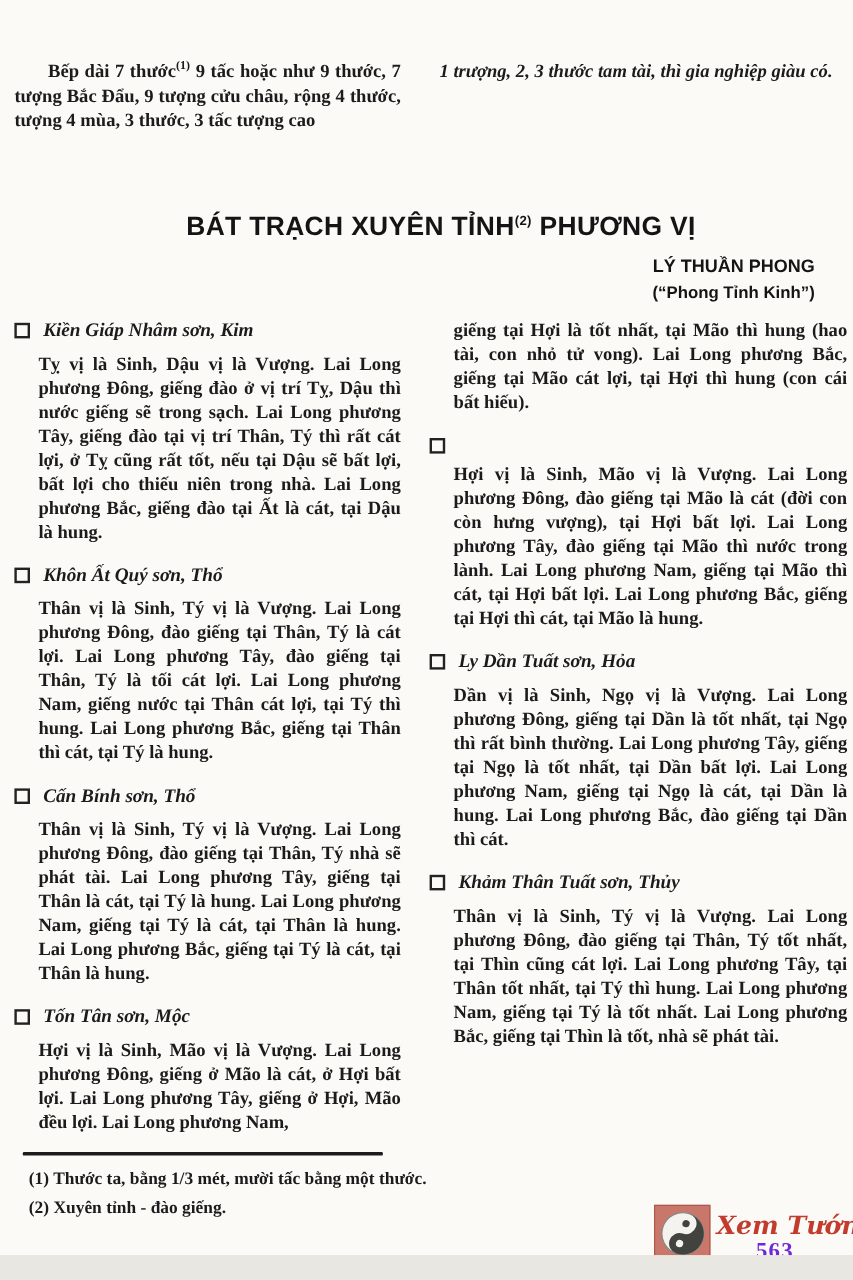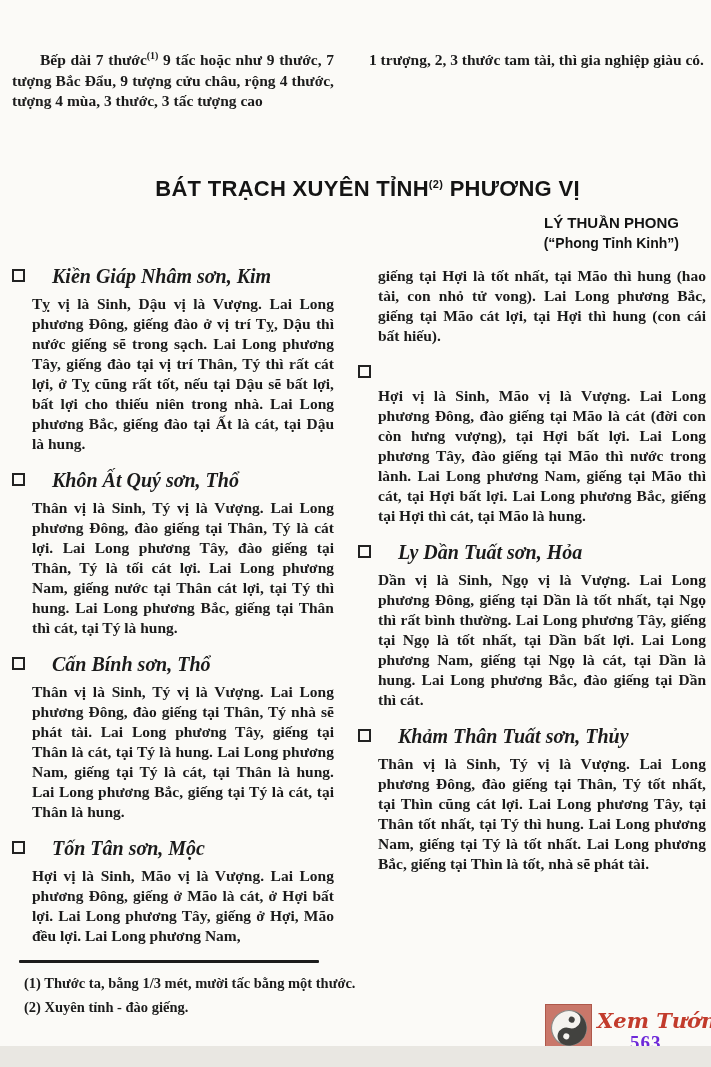--- a/index.html
+++ b/index.html
@@ -8,21 +8,21 @@
     background:#fbfaf7; color:#1b1b1b; overflow:hidden;
     font-family:"Liberation Serif", serif;
   }
 
   
   .intro { position:absolute; top:50px; left:12px; display:flex; gap:22px; }
   .intro-left  { width:322px; }
   .intro-right { width:348px; }
   .intro p { margin:0; font-size:15.5px; line-height:20.5px; font-weight:700; }
   .intro-left p  { text-align:justify; text-indent:28px; }
-  .intro-right p { text-align:right; }
+  .intro-right p { text-align:center;font-style:italic; }
   sup { font-size:10px; font-weight:700; line-height:0; }
 
   
   .title {
     position:absolute; top:164px; left:0; width:100%; text-align:center;
     font-family:"Liberation Sans", sans-serif; font-weight:700;
     font-size:22px; letter-spacing:0.3px; margin:12px; color:#141414;
   }
   .title sup { font-size:11px; }
   .author {
@@ -32,22 +32,22 @@
   .author-name { font-size:15px; line-height:20px; }
   .author-src  { font-size:14px; line-height:20px; }
 
   
   .columns { position:absolute; top:266px; left:12px; display:flex; gap:24px; }
   .col-left  { width:322px; }
   .col-right { width:348px; }
   .sec { margin-top:16px; }
   .sec.first { margin-top:0; }
   .section-heading {
-    display:flex; align-items:flex-start; gap:27px;
-    font-style:italic; font-weight:700; font-size:20px; line-height:20px;
+    display:flex; align-items:flex-start; gap:11px;
+    font-style:italic; font-weight:700; font-size:16px; line-height:20px;
     margin:0 0 8px 0;
   }
   .bullet {
     width:9px; height:9px; border:2px solid #222; flex:none;
     margin-top:3px; background:transparent;
   }
   .section-body, .cont-para {
     margin:0; padding-left:20px;
     font-size:15.5px; line-height:20px; font-weight:700;
     text-align:justify;

